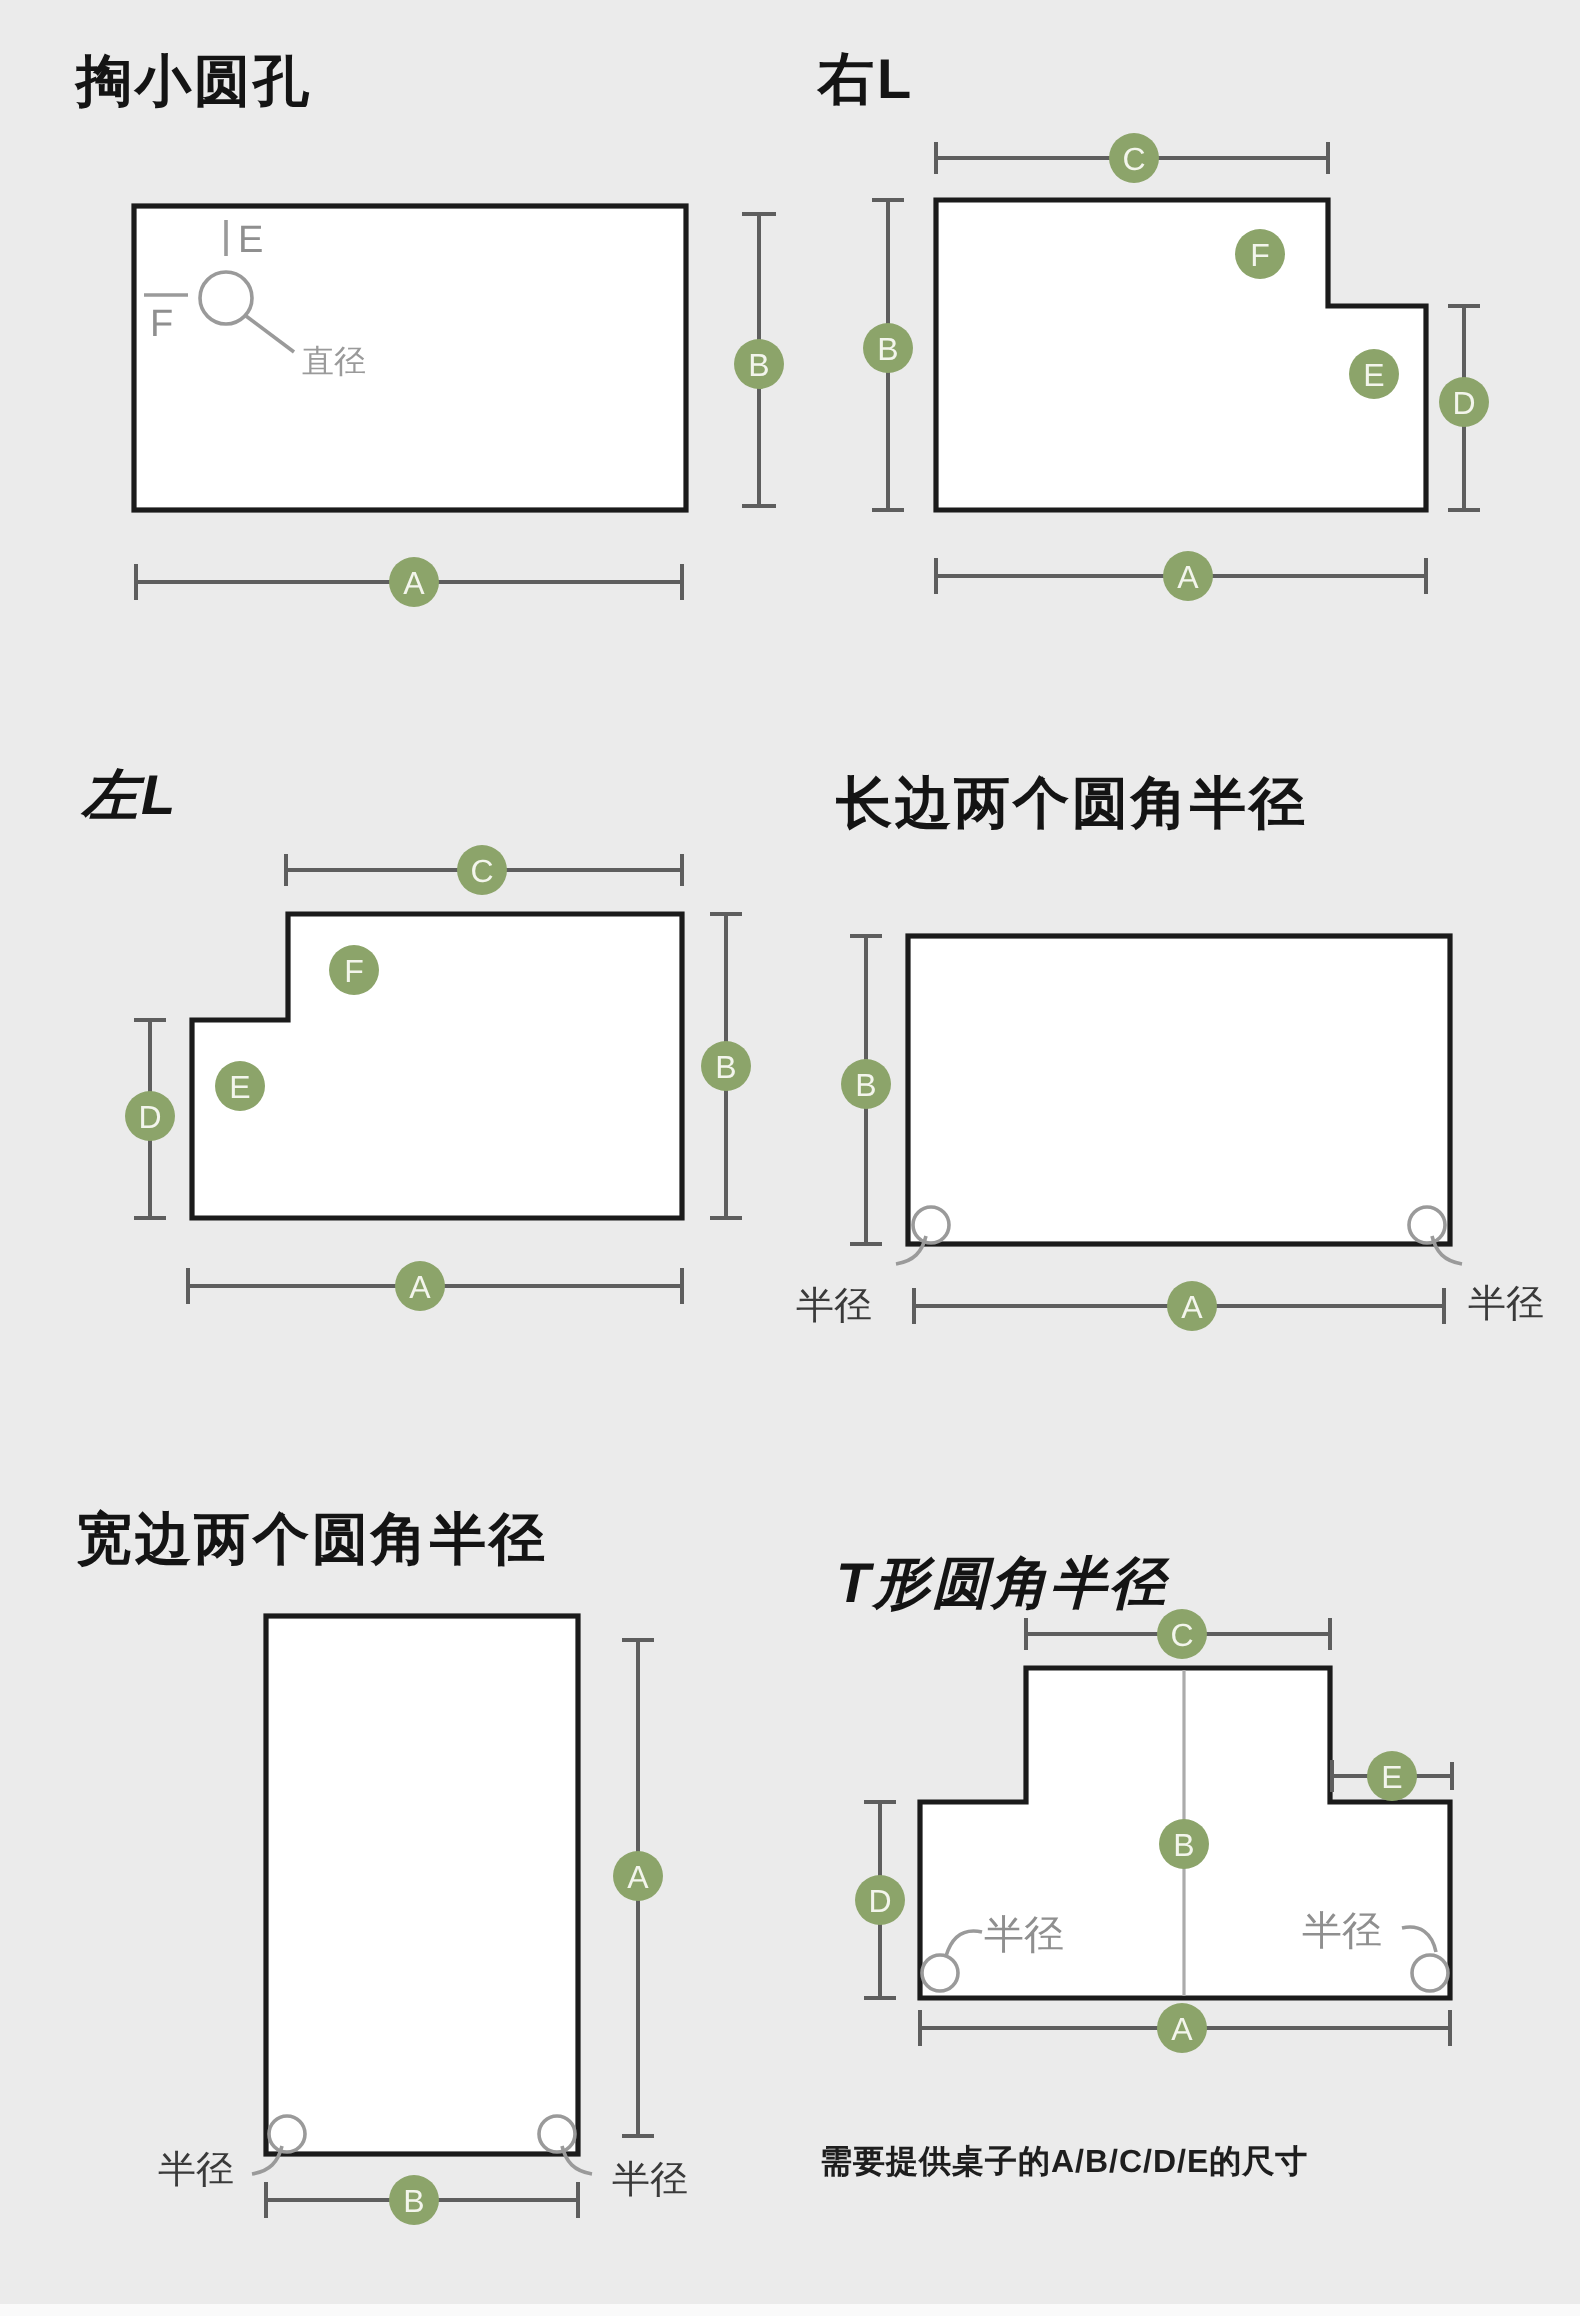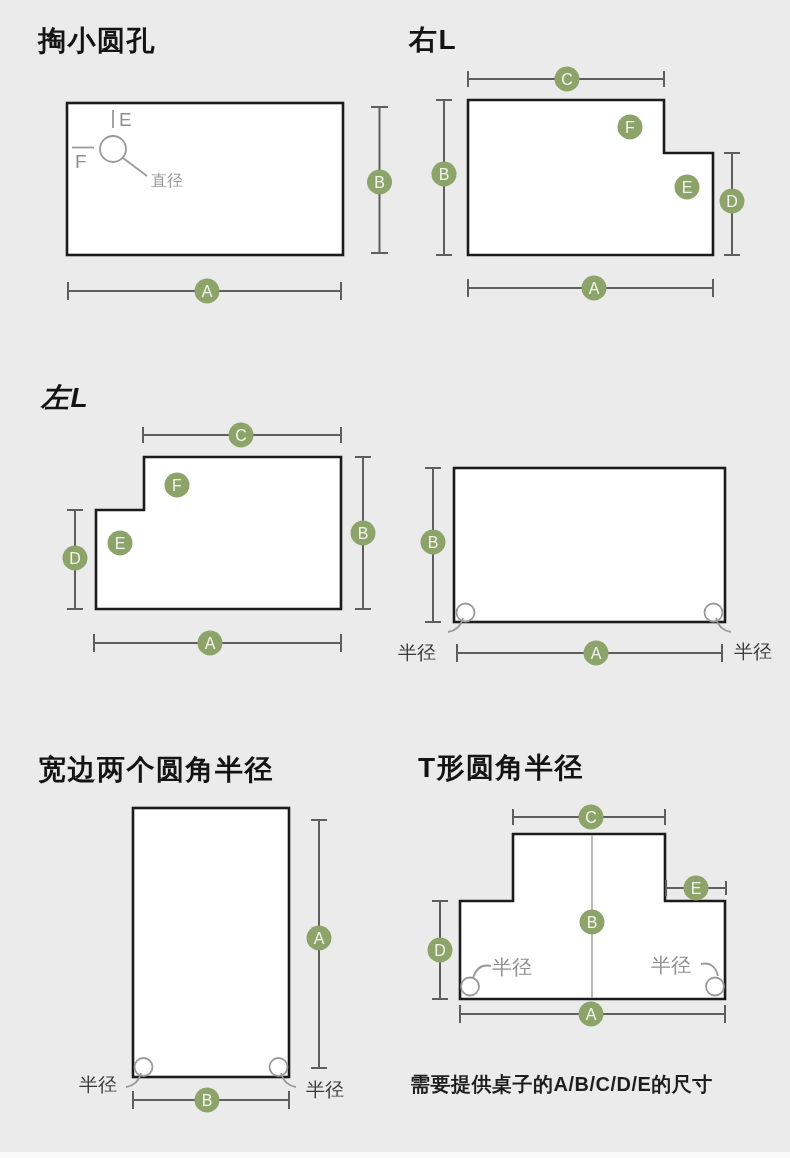--- a/index.html
+++ b/index.html
@@ -7,21 +7,21 @@
     position:relative;width:790px;height:1158px;overflow:hidden;
     background:#ebebeb;
     font-family:"Liberation Sans",sans-serif;
   }
   .title{
     position:absolute;color:#141414;font-weight:700;
     font-size:28px;line-height:1;letter-spacing:1.5px;white-space:nowrap;
   }
   .note{
     position:absolute;left:410px;top:1073px;width:330px;
-    color:#1e1e1e;font-weight:700;font-size:20px;line-height:1.15;
+    color:#1e1e1e;font-weight:700;font-size:16px;line-height:1.15;
     letter-spacing:0.5px;white-space:nowrap;
   }
   .bottom-strip{
     position:absolute;left:0;bottom:0;width:790px;height:6px;background:#fafafa;
   }
   svg text{font-family:"Liberation Sans",sans-serif;}
   .shape{fill:#ffffff;stroke:#1b1b1b;stroke-width:2.6;}
   .dim{stroke:#5e5e5e;stroke-width:2;fill:none;}
   .thin{stroke:#9a9a9a;stroke-width:1.8;fill:none;}
   .rad-circle{fill:#ffffff;stroke:#9a9a9a;stroke-width:1.8;}
@@ -33,22 +33,23 @@
   .center-line{stroke:#ababab;stroke-width:1.6;}
 </style>
 </head>
 <body>
 
 <div id="stage">
 
   <div class="title" style="left:38px;top:27px;">掏小圆孔</div>
   <div class="title" style="left:409px;top:26px;">右L</div>
   <div class="title" style="left:41px;top:384px;font-style:italic;">左L</div>
+  <div class="title" style="left:418px;top:388px;">长边两个圆角半径</div>
   <div class="title" style="left:38px;top:756px;">宽边两个圆角半径</div>
-  <div class="title" style="left:418px;top:754px;">T形圆角半径</div>
+  <div class="title" style="left:418px;top:778px;font-style:italic;">T形圆角半径</div>
 
   <svg width="790" height="1158" viewBox="0 0 790 1158" style="position:absolute;left:0;top:0;">
 
     <g>
       <rect x="67" y="103" width="276" height="152" class="shape"></rect>
       <path class="thin" d="M113,110 V128"></path>
       <text x="119" y="126" class="gray-label">E</text>
       <path class="thin" d="M72,147.5 H94"></path>
       <text x="75" y="168" class="gray-label">F</text>
       <circle cx="113" cy="149" r="13" class="rad-circle"></circle>

